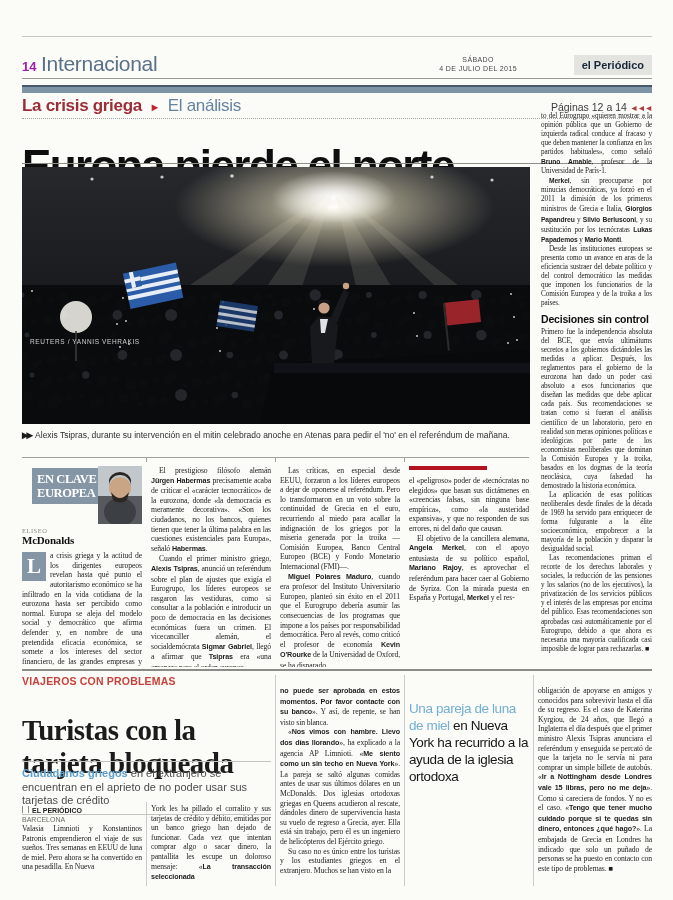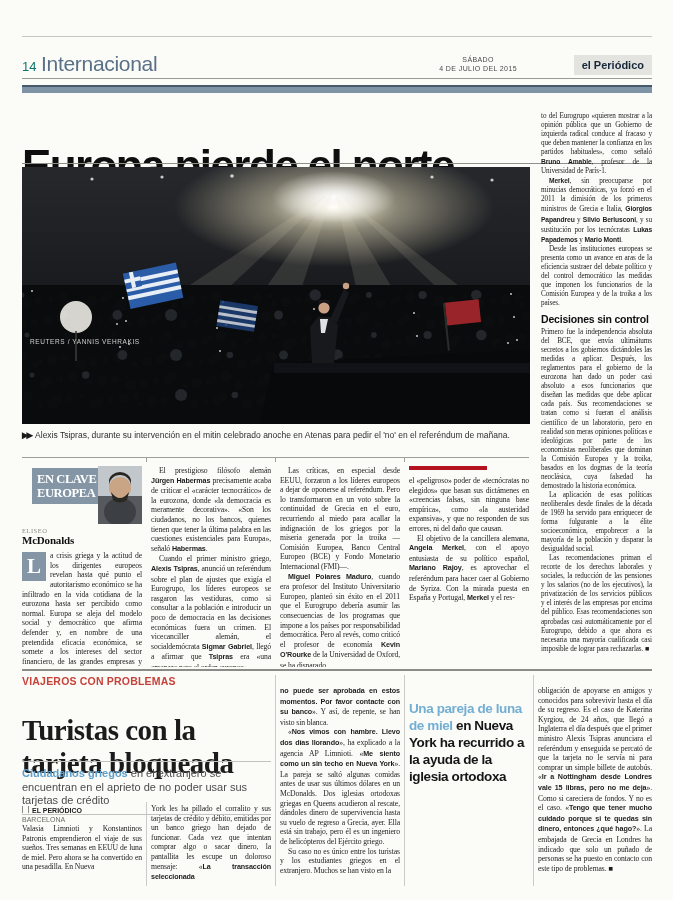--- a/index.html
+++ b/index.html
@@ -4,21 +4,21 @@
 <style>
   html,body{margin:0;padding:0;background:#9a9a98;}
   .page{position:relative;width:673px;height:900px;background:#fbfbf8;overflow:hidden;
         font-family:"Liberation Sans",sans-serif;}
 
   
   .rule{position:absolute;background:#c6c6c2;height:1px;}
   #rule-top{left:22px;top:36px;width:630px;}
   #rule-under-header{left:22px;top:78px;width:630px;background:#9a9a96;}
   #header-row{position:absolute;left:22px;top:46px;width:630px;height:30px;}
-  #page-number{position:absolute;left:0;bottom:2px;font-size:13px;font-weight:normal;color:#0f766e;}
+  #page-number{position:absolute;left:0;bottom:2px;font-size:13px;font-weight:bold;color:#a21caf;}
   #section-title{position:absolute;left:19px;bottom:0;font-size:21px;color:#5a7087;letter-spacing:-0.3px;}
   #date-block{position:absolute;right:135px;bottom:3px;text-align:center;font-size:7px;color:#4a4a4a;letter-spacing:.4px;line-height:8.5px;}
   #masthead{position:absolute;right:0;bottom:1px;background:#e3e3df;color:#17273a;font-size:11px;font-weight:bold;padding:4px 8px;}
   #steel-bar{position:absolute;left:22px;top:85px;width:630px;height:6px;background:#7e93a6;border-top:2px solid #46596a;}
 
   
   #kicker-strip{position:absolute;left:22px;top:96px;width:630px;height:22px;border-bottom:1px dotted #a3a39f;}
   #kicker-main{font-size:17px;font-weight:bold;color:#9c2c35;letter-spacing:-0.3px;}
   .kicker-arrow{font-size:11px;color:#c2252b;margin:0 3px;}
   #kicker-sub{font-size:17px;color:#64839e;letter-spacing:-0.3px;}
@@ -76,40 +76,49 @@
   #standfirst .b{font-size:1em;}
   #byline{position:absolute;left:22px;top:806px;font-size:7px;line-height:8.5px;color:#6b6b67;}
   #byline .bars{display:inline-block;width:5px;height:7px;border-left:1.5px solid #8a8a86;border-right:1.5px solid #8a8a86;margin-right:3px;}
   #byline .name{font-weight:bold;color:#222;}
   .bcol{position:absolute;overflow:hidden;}
   #bcol1{left:22px;top:824px;width:120px;height:62px;}
   #bcol2{left:151px;top:804px;width:120px;height:82px;}
   #bcol3{left:280px;top:686px;width:120px;height:200px;}
   #bcol4{left:409px;top:686px;width:121px;}
   #bcol5{left:538px;top:686px;width:114px;height:200px;}
-  #bottom-col4-headline{font-size:13.5px;line-height:17px;font-weight:bold;color:#161616;letter-spacing:-0.4px;}
+  #bottom-col4-headline{font-size:13.5px;line-height:17px;font-weight:normal;color:#161616;letter-spacing:-0.4px;}
 </style>
 </head>
 <body>
 
 <div class="page">
 
   <div class="rule" id="rule-top"></div>
   <div id="header-row">
     <span id="page-number">14</span>
     <span id="section-title">Internacional</span>
     <div id="date-block">
       <div>SÁBADO</div>
       <div>4 DE JULIO DEL 2015</div>
     </div>
     <span id="masthead">el Periódico</span>
   </div>
   <div class="rule" id="rule-under-header"></div>
   <div id="steel-bar"></div>
 
+  <div id="kicker-strip">
+    <span id="kicker-main">La crisis griega</span>
+    <span class="kicker-arrow">►</span>
+    <span id="kicker-sub">El análisis</span>
+    <span id="pages-ref">
+      <span>Páginas 12 a 14</span>
+      <span id="pages-arrows">◄◄◄</span>
+    </span>
+  </div>
 
   <h1 id="main-headline">Europa pierde el norte</h1>
   <div class="rule" id="rule-under-headline"></div>
 
   <div id="photo">
     <svg width="508" height="257" viewBox="0 0 508 257" preserveAspectRatio="none">
       <defs>
         <linearGradient id="sky" x1="0" y1="0" x2="0" y2="1">
           <stop offset="0" stop-color="#26282c"></stop>
             <stop offset="1" stop-color="#0b0c0e"></stop>

